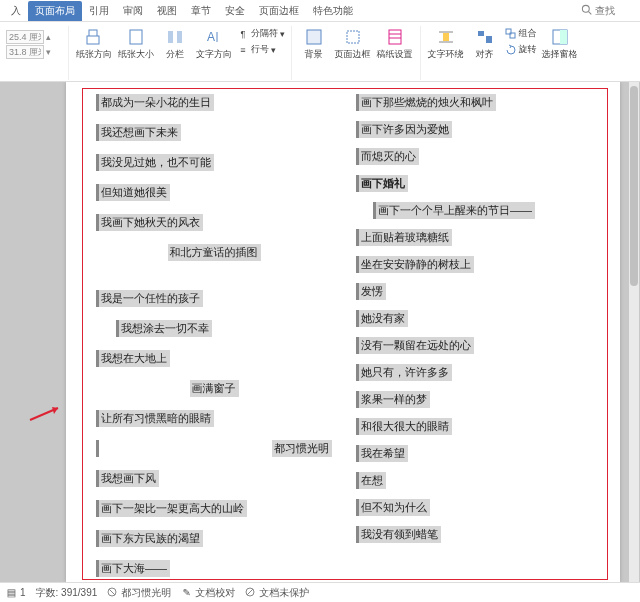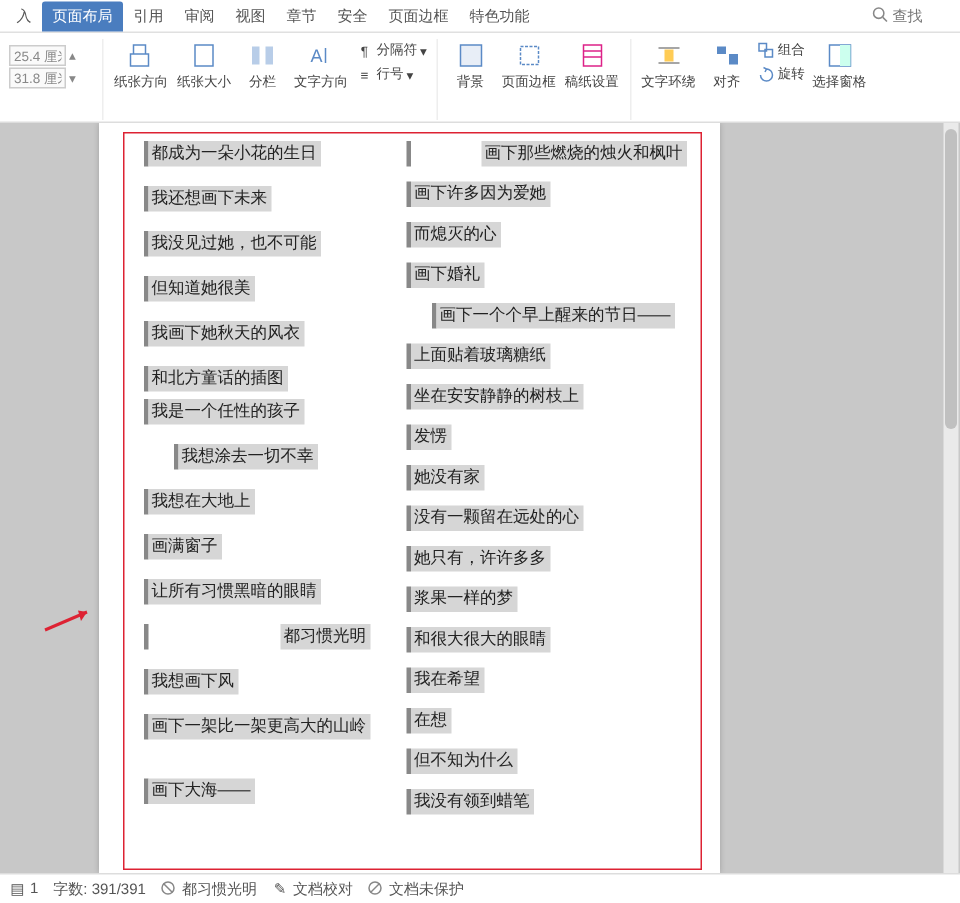--- a/index.html
+++ b/index.html
@@ -115,21 +115,21 @@
     left: 0;
     right: 0;
     bottom: 20px;
     background: #c8c8c8;
     overflow: hidden;
   }
   .page-wrap {
     position: absolute;
     left: 66px;
     top: 0;
-    width: 414px;
+    width: 554px;
     height: 100%;
     background: #fff;
     box-shadow: 0 0 4px rgba(0,0,0,.2);
   }
   .red-arrow {
     position: absolute;
     left: 28px;
     top: 322px;
     width: 38px;
     height: 20px;
@@ -387,37 +387,37 @@
             <span class="txt">我没见过她，也不可能</span>
           </div>
           <div class="line" style="margin-bottom: 13px;">
             <span class="mark"></span>
             <span class="txt">但知道她很美</span>
           </div>
           <div class="line" style="margin-bottom: 13px;">
             <span class="mark"></span>
             <span class="txt">我画下她秋天的风衣</span>
           </div>
-          <div class="line" style="margin-bottom: 5px;">
+          <div class="line" style="margin-bottom: 29px; flex-direction: column;">
             <span class="mark"></span>
             <span class="txt">和北方童话的插图</span>
           </div>
           <div class="line" style="margin-bottom: 13px;">
             <span class="mark"></span>
             <span class="txt">我是一个任性的孩子</span>
           </div>
           <div class="line" style="margin-bottom: 13px; padding-left: 20px;">
             <span class="mark"></span>
             <span class="txt">我想涂去一切不幸</span>
           </div>
           <div class="line" style="margin-bottom: 13px;">
             <span class="mark"></span>
             <span class="txt">我想在大地上</span>
           </div>
-          <div class="line" style="margin-bottom: 13px;">
+          <div class="line" style="margin-bottom: 13px; flex-direction: column;">
             <span class="mark"></span>
             <span class="txt">画满窗子</span>
           </div>
           <div class="line" style="margin-bottom: 13px;">
             <span class="mark"></span>
             <span class="txt">让所有习惯黑暗的眼睛</span>
           </div>
           <div class="line" style="margin-bottom: 13px; justify-content: space-between;">
             <span class="mark"></span>
             <span class="txt">都习惯光明</span>
@@ -425,40 +425,41 @@
           <div class="line" style="margin-bottom: 13px;">
             <span class="mark"></span>
             <span class="txt">我想画下风</span>
           </div>
           <div class="line" style="margin-bottom: 13px;">
             <span class="mark"></span>
             <span class="txt">画下一架比一架更高大的山岭</span>
           </div>
           <div class="line" style="margin-bottom: 13px;">
             <span class="mark"></span>
+            <span class="txt">画下东方民族的渴望</span>
           </div>
           <div class="line" style="margin-bottom: 13px;">
             <span class="mark"></span>
             <span class="txt">画下大海——</span>
           </div>
         </div>
       <div class="col" id="col-right">
-          <div class="line" style="margin-bottom: 10px; gap: 47px;">
+          <div class="line" style="margin-bottom: 10px;">
             <span class="mark"></span>
             <span class="txt">画下那些燃烧的烛火和枫叶</span>
           </div>
           <div class="line" style="margin-bottom: 10px;">
             <span class="mark"></span>
             <span class="txt">画下许多因为爱她</span>
           </div>
           <div class="line" style="margin-bottom: 10px;">
             <span class="mark"></span>
             <span class="txt">而熄灭的心</span>
           </div>
-          <div class="line" style="margin-bottom: 10px;">
+          <div class="line" style="margin-bottom: 10px; font-weight: bold;">
             <span class="mark"></span>
             <span class="txt">画下婚礼</span>
           </div>
           <div class="line" style="margin-bottom: 10px; padding-left: 17px;">
             <span class="mark"></span>
             <span class="txt">画下一个个早上醒来的节日——</span>
           </div>
           <div class="line" style="margin-bottom: 10px;">
             <span class="mark"></span>
             <span class="txt">上面贴着玻璃糖纸</span>

